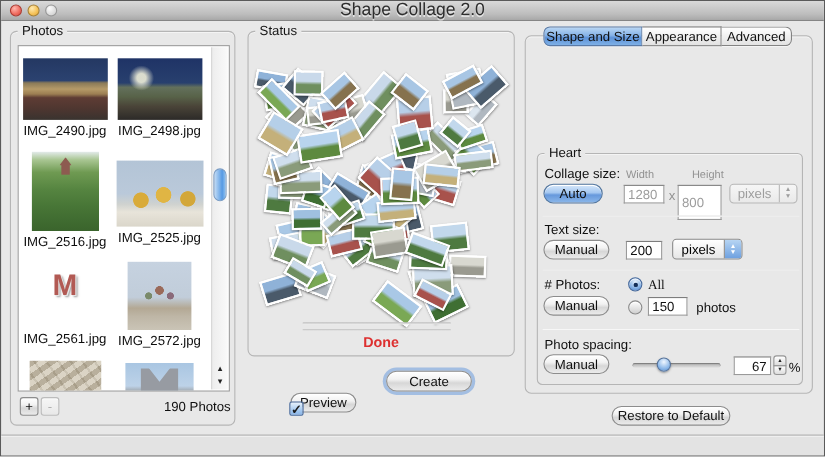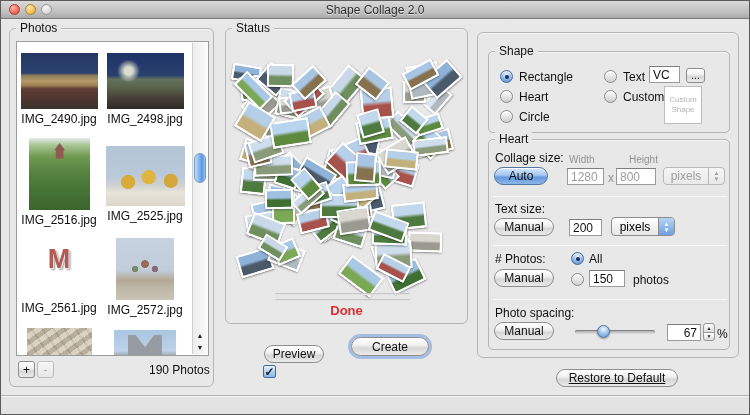--- a/index.html
+++ b/index.html
@@ -1,21 +1,21 @@
 <!DOCTYPE html>
 <html><head>
 <meta charset="utf-8">
 <style>
   html,body{margin:0;padding:0;background:#d0d0d0;font-family:"Liberation Sans",sans-serif;}
   *{box-sizing:border-box;}
   .window{position:relative;width:750px;height:415px;background:#e8e8e8;border:1px solid #5a5a5a;overflow:hidden;}
   
   .titlebar{position:absolute;left:0;top:0;right:0;height:18px;
     background:linear-gradient(#d9d9d9,#bdbdbd 70%,#a9a9a9);border-bottom:1px solid #7a7a7a;
-    text-align:center;font-size:12px;line-height:18px;color:#2d2d2d;text-shadow:0 1px 0 rgba(255,255,255,.6);}
+    text-align:center;font-size:16px;line-height:18px;color:#2d2d2d;text-shadow:0 1px 0 rgba(255,255,255,.6);}
   .tl{position:absolute;top:3px;width:11px;height:11px;border-radius:50%;}
   .tl.red{left:8px;background:radial-gradient(circle at 35% 30%,#ffb6ad,#ee6a5e 60%,#d4463c);border:1px solid #ad3a31;}
   .tl.yellow{left:24px;background:radial-gradient(circle at 35% 30%,#ffe9b0,#f5c156 60%,#daa23c);border:1px solid #ab8332;}
   .tl.gray{left:40px;background:radial-gradient(circle at 35% 30%,#fbfbfb,#d8d8d8 70%,#c0c0c0);border:1px solid #979797;}
   
   .group{position:absolute;border:1px solid #b5b5b5;border-radius:6px;box-shadow:inset 0 1px 0 rgba(255,255,255,.5);}
   .glabel{position:absolute;top:-8px;left:6px;background:#e8e8e8;padding:0 4px;font-size:12px;color:#141414;}
   .btn{position:absolute;display:flex;align-items:center;justify-content:center;font-size:12px;color:#101010;
     background:linear-gradient(#ffffff,#f2f2f2 40%,#d7d7d7 60%,#ebebeb);border:1px solid #8d8d8d;border-radius:10px;
     box-shadow:inset 0 1px 0 #fff;cursor:default;}
@@ -265,56 +265,45 @@
         <div class="cphoto" style="left: 114px; top: 102px; width: 35px; height: 25px; transform: rotate(-2deg); background: linear-gradient(rgb(184, 212, 238) 0%, rgb(184, 212, 238) 42%, rgb(93, 138, 63) 58%, rgb(93, 138, 63) 100%);"></div>
         <div class="cphoto" style="left: 146px; top: 200px; width: 31px; height: 18px; transform: rotate(27deg); background: linear-gradient(rgb(183, 207, 232) 0%, rgb(183, 207, 232) 42%, rgb(168, 82, 76) 58%, rgb(168, 82, 76) 100%);"></div>
         <div class="cphoto" style="left: 65px; top: 111px; width: 19px; height: 28px; transform: rotate(-41deg); background: linear-gradient(rgb(184, 212, 238) 0%, rgb(184, 212, 238) 42%, rgb(93, 138, 63) 58%, rgb(93, 138, 63) 100%);"></div>
         <div class="cphoto" style="left: 123px; top: 94px; width: 21px; height: 29px; transform: rotate(5deg); background: linear-gradient(rgb(168, 198, 228) 0%, rgb(168, 198, 228) 42%, rgb(134, 114, 78) 58%, rgb(134, 114, 78) 100%);"></div>
       </div>
     <div class="pline" style="top:264px;"></div>
     <div class="pline" style="top:270px;"></div>
     <div class="done">Done</div>
   </div>
 
-  <div class="btn" style="left:263px;top:344px;width:60px;height:18px;text-align:center;">Preview</div>
+  <div class="btn" style="left:263px;top:356px;width:60px;height:18px;text-align:center;">Preview</div>
   <div class="btn ring" style="left:350px;top:336px;width:78px;height:19px;">Create</div>
   <div class="checkbox" style="left:262px;top:364px;">
     <span>✓</span>
   </div>
 
+  <div class="tabs">
+    <div class="tab sel" style="width:90px;">Shape and Size</div>
+    <div class="tab" style="width:72px;">Appearance</div>
+    <div class="tab" style="width:64px;">Advanced</div>
+  </div>
 
   <div class="group" style="left:476px;top:31px;width:262px;height:326px;">
 
-    <div class="group" style="left:10px;top:18px;width:242px;height:82px;border-radius:5px;">
-      <span class="glabel">Shape</span>
-      <span class="radio on" style="left:11px;top:18px;"></span>
-      <span class="rlabel" style="left:30px;top:18px;">Rectangle</span>
-      <span class="radio" style="left:11px;top:38px;"></span>
-      <span class="rlabel" style="left:30px;top:38px;">Heart</span>
-      <span class="radio" style="left:11px;top:58px;"></span>
-      <span class="rlabel" style="left:30px;top:58px;">Circle</span>
-      <span class="radio" style="left:115px;top:18px;"></span>
-      <span class="rlabel" style="left:134px;top:18px;">Text</span>
-      <input class="field" style="left: 160px; top: 14px; width: 31px; height: 17px;" value="VC">
-      <div class="btn sq" style="left:197px;top:16px;width:19px;height:15px;font-size:10px;">...</div>
-      <span class="radio" style="left:115px;top:38px;"></span>
-      <span class="rlabel" style="left:134px;top:38px;">Custom</span>
-      <div class="customshape" style="left:175px;top:34px;width:38px;height:38px;">Custom Shape</div>
-    </div>
 
     <div class="group" style="left:10px;top:106px;width:242px;height:211px;border-radius:5px;">
       <span class="glabel">Heart</span>
 
       <span class="txt" style="left:6px;top:11px;">Collage size:</span>
       <span class="txt gray" style="left:80px;top:14px;">Width</span>
       <span class="txt gray" style="left:140px;top:14px;">Height</span>
       <div class="btn blue" style="left:5px;top:27px;width:54px;height:18px;">Auto</div>
       <input class="field dis" style="left: 78px; top: 28px; width: 37px; height: 17px;" readonly="" value="1280">
       <span class="txt" style="left:119px;top:31px;color:#929292;">x</span>
-      <input class="field dis" style="left: 127px; top: 28px; width: 40px; height: 17px;" readonly="" value="800">
+      <input class="field dis" style="left: 127px; top: 28px; width: 40px; height: 32px;" readonly="" value="800">
       <div class="dd dis" style="left:174px;top:27px;width:62px;height:18px;">
         <span class="dlab">pixels</span>
         <span class="dstep">
             <span>▲</span>
             <span>▼</span>
           </span>
       </div>
       <div class="hdiv" style="left:4px;top:56px;width:234px;"></div>
 
       <span class="txt" style="left:6px;top:62px;">Text size:</span>
@@ -324,21 +313,21 @@
         <span class="dlab">pixels</span>
         <span class="dstep">
             <span>▲</span>
             <span>▼</span>
           </span>
       </div>
       <div class="hdiv" style="left:4px;top:105px;width:234px;"></div>
 
       <span class="txt" style="left:6px;top:112px;"># Photos:</span>
       <span class="radio on" style="left:82px;top:112px;"></span>
-      <span class="rlabel" style="left:100px;top:112px;">All</span>
+      <span class="rlabel" style="left:100px;top:112px;font-family:Liberation Serif, serif;">All</span>
       <div class="btn" style="left:5px;top:129px;width:60px;height:18px;">Manual</div>
       <span class="radio" style="left:82px;top:133px;"></span>
       <input class="field" style="left: 100px; top: 130px; width: 36px; height: 17px;" value="150">
       <span class="txt" style="left:144px;top:133px;">photos</span>
       <div class="hdiv" style="left:4px;top:159px;width:234px;"></div>
 
       <span class="txt" style="left:6px;top:166px;">Photo spacing:</span>
       <div class="btn" style="left:5px;top:182px;width:60px;height:18px;">Manual</div>
       <div class="slider" style="left:86px;top:185px;width:80px;">
         <div class="strack"></div>
@@ -346,16 +335,16 @@
       </div>
       <input class="field right" style="left: 178px; top: 184px; width: 34px; height: 17px;" value="67">
       <div class="stepper" style="left:214px;top:183px;height:18px;">
         <span>▲</span>
         <span>▼</span>
       </div>
       <span class="txt" style="left:228px;top:187px;">%</span>
     </div>
   </div>
 
-  <div class="btn" style="left:555px;top:368px;width:122px;height:18px;text-decoration:underline;">Restore to Default</div>
+  <div class="btn" style="left:555px;top:368px;width:108px;height:18px;">Restore to Default</div>
 
   <div class="footer"></div>
 </div>
 
 </body></html>

